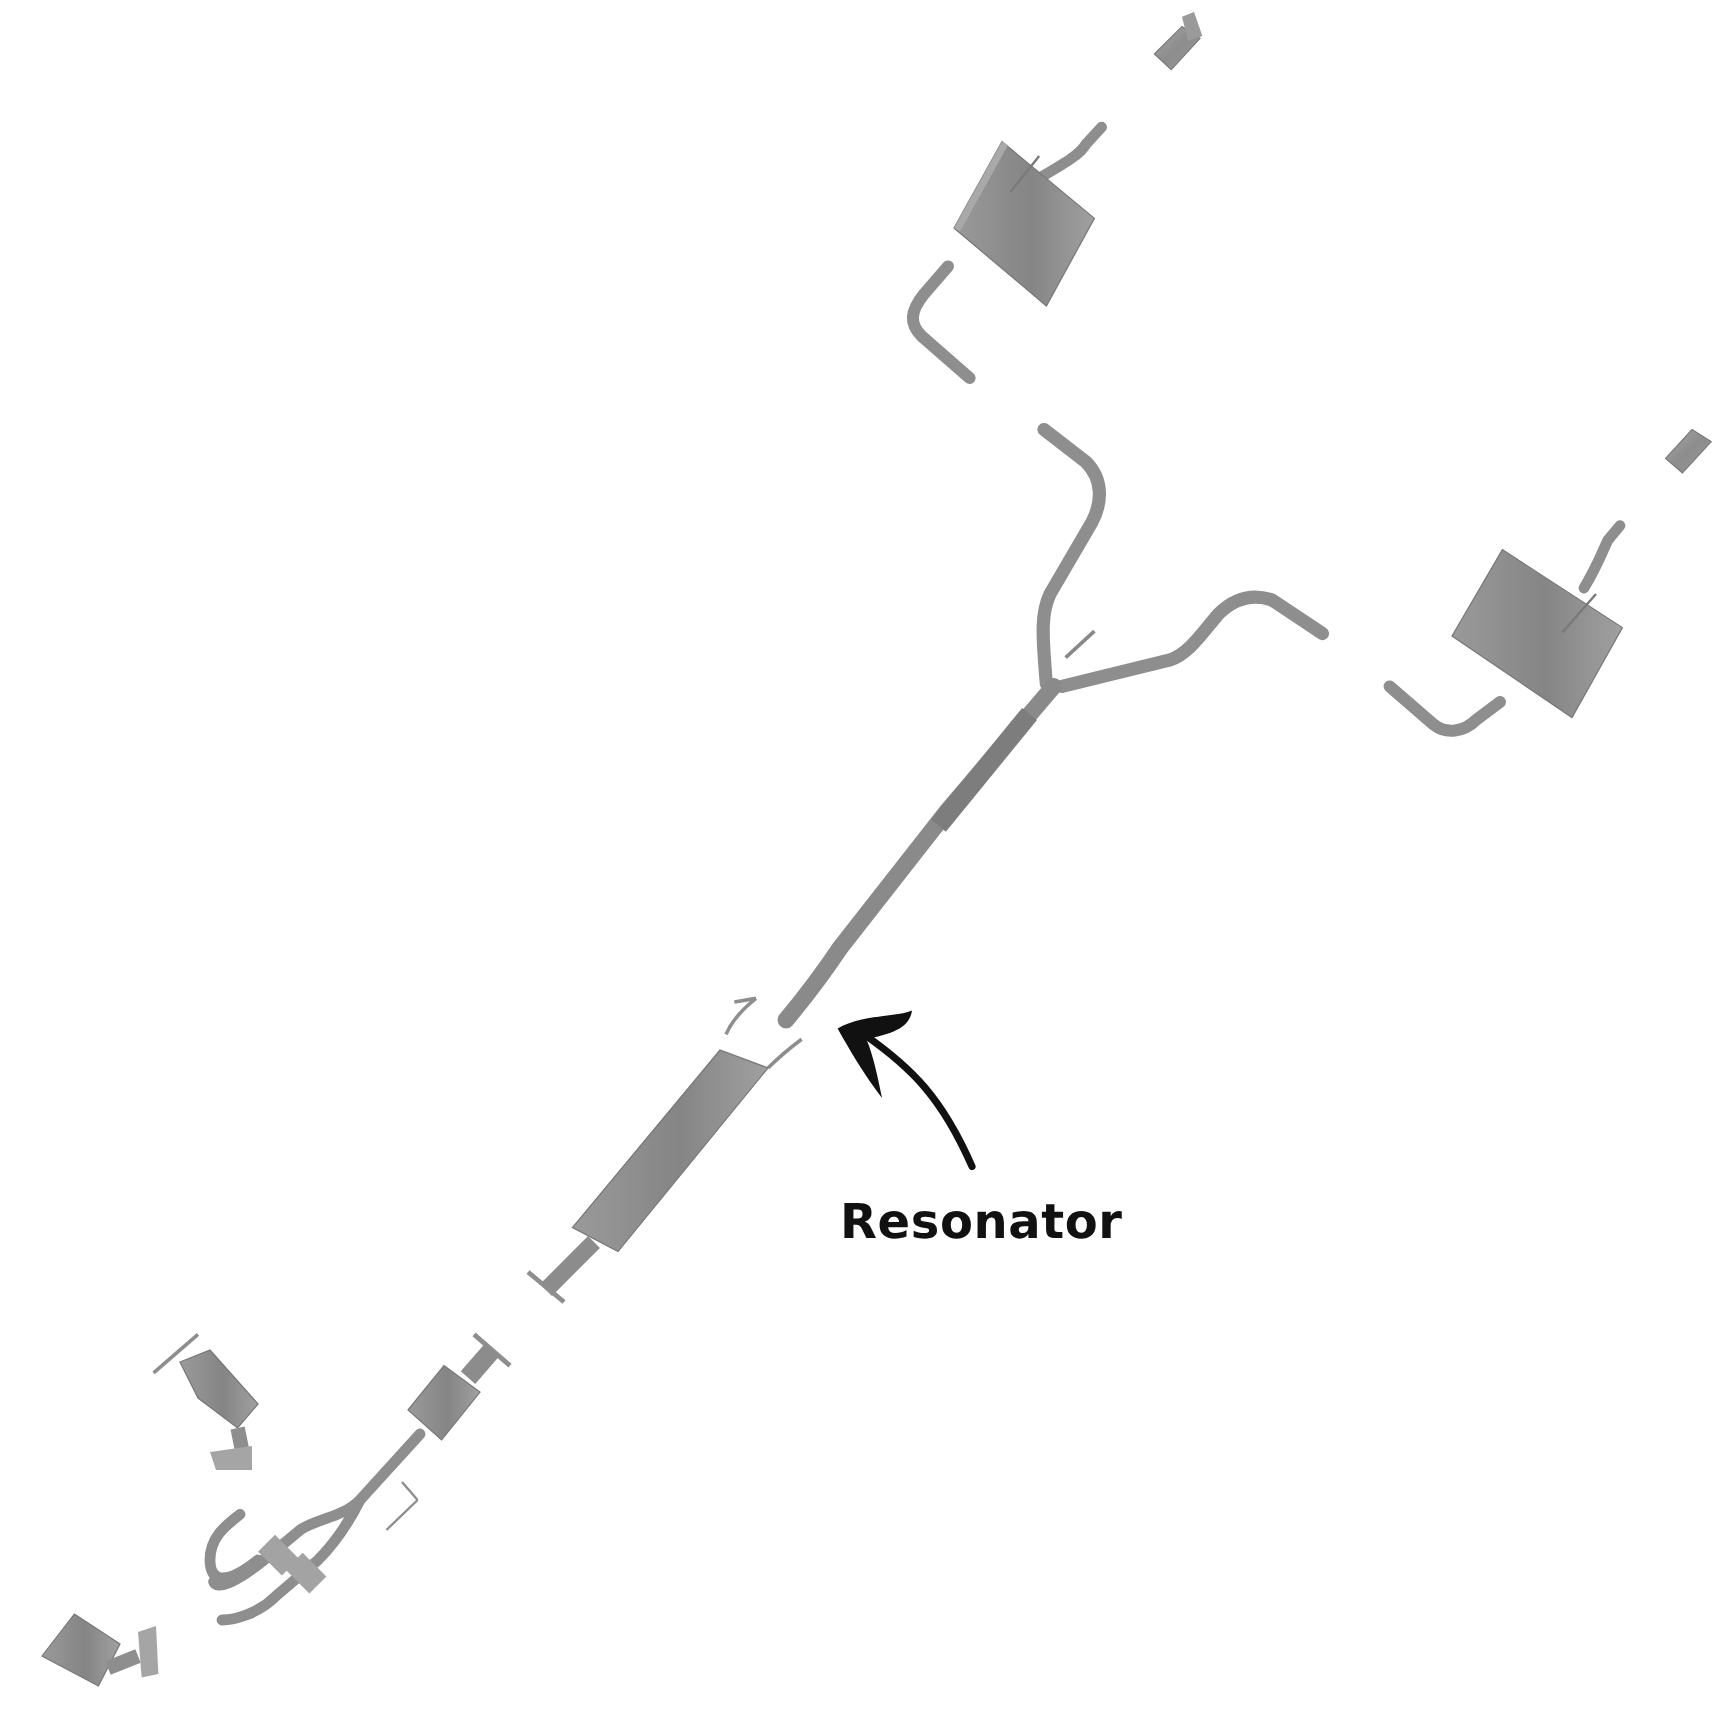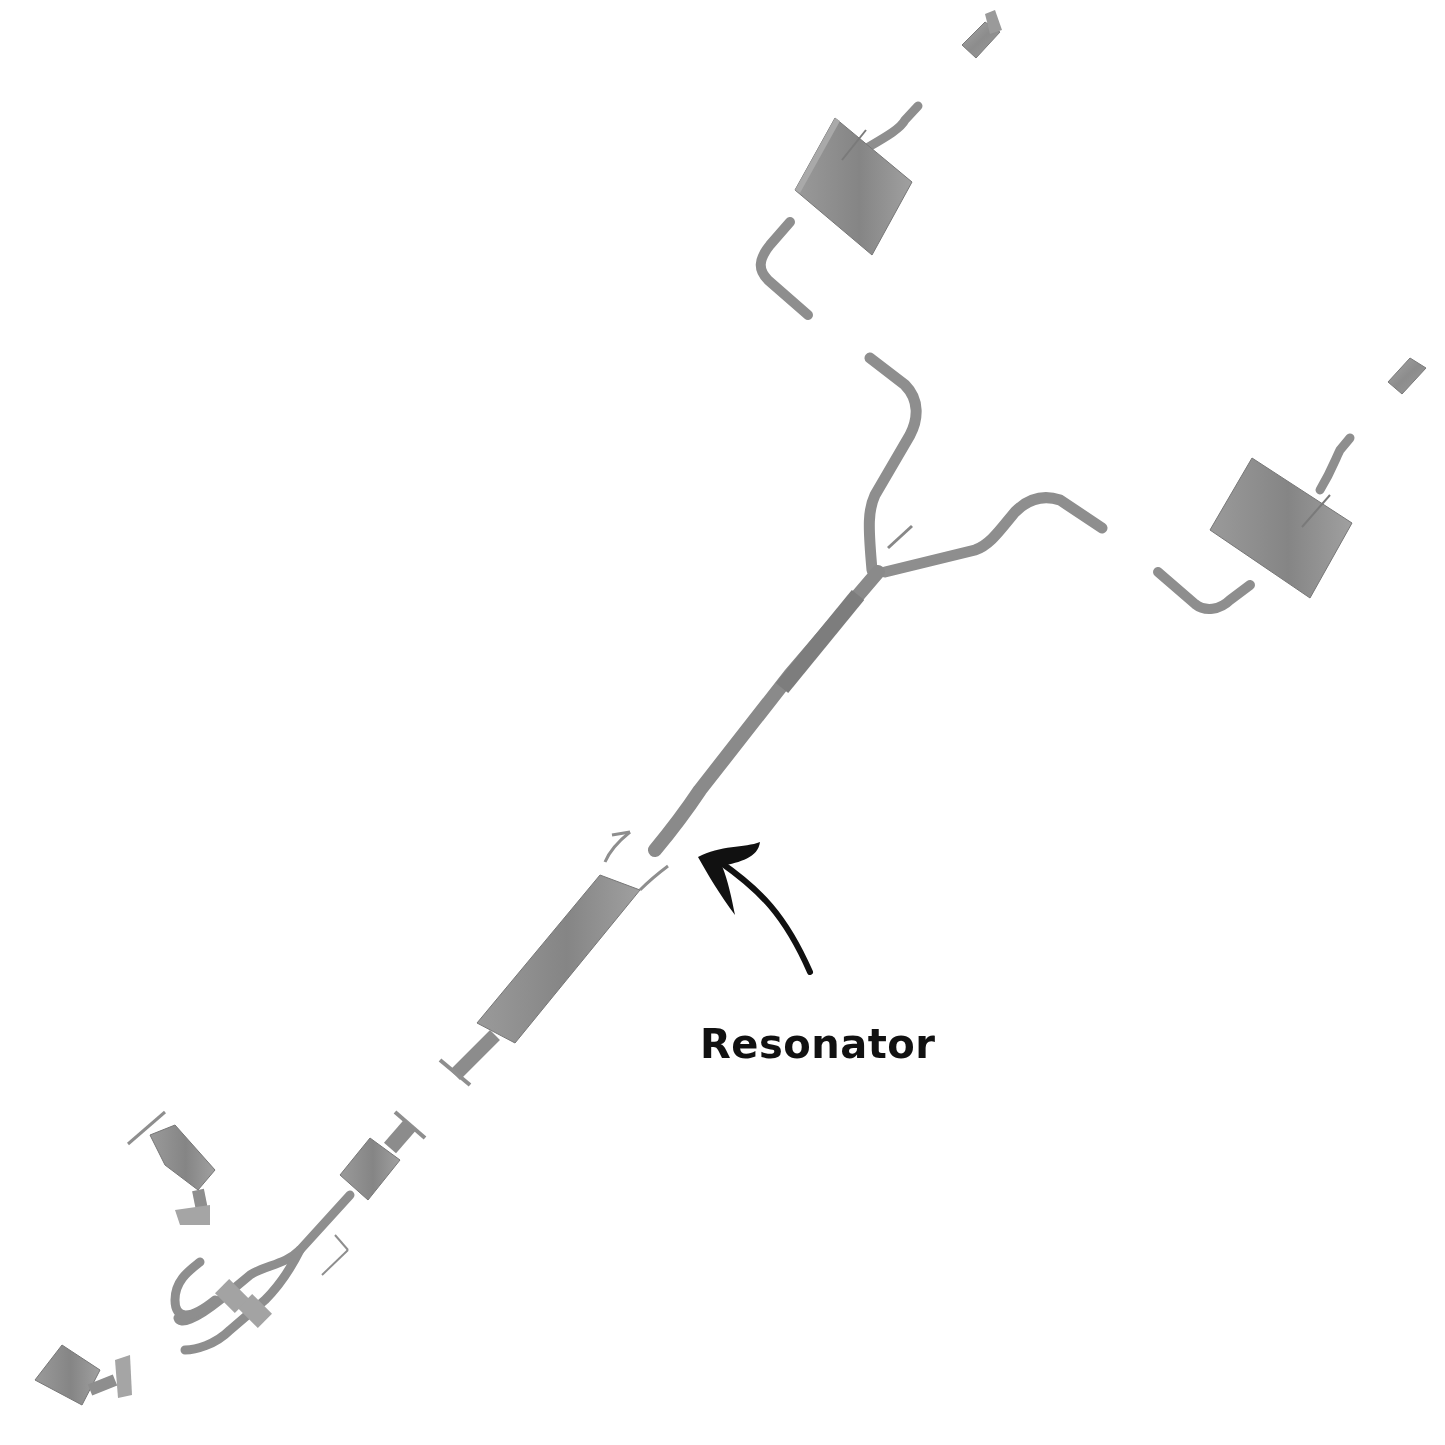--- a/index.html
+++ b/index.html
@@ -1,19 +1,19 @@
 <!DOCTYPE html>
 <html><head>
 <meta charset="utf-8">
 <style>
   html, body { margin: 0; padding: 0; background: #ffffff; }
   body { width: 1445px; height: 1445px; position: relative; overflow: hidden; font-family: "DejaVu Sans", sans-serif; }
   #diagram { position: absolute; left: 0; top: 0; width: 1445px; height: 1445px; }
   .label {
-    position: absolute; left: 700px; top: 1021px;
+    position: absolute; left: 700px; top: 996px;
     font-family: "DejaVu Sans", sans-serif; font-weight: bold;
     font-size: 40px; color: #111111; letter-spacing: 0.5px;
   }
 </style>
 </head>
 <body>
 
 <svg id="diagram" viewBox="0 0 1445 1445" xmlns="http://www.w3.org/2000/svg">
   <defs>
     <linearGradient id="metal" x1="0" y1="0" x2="1" y2="1">

